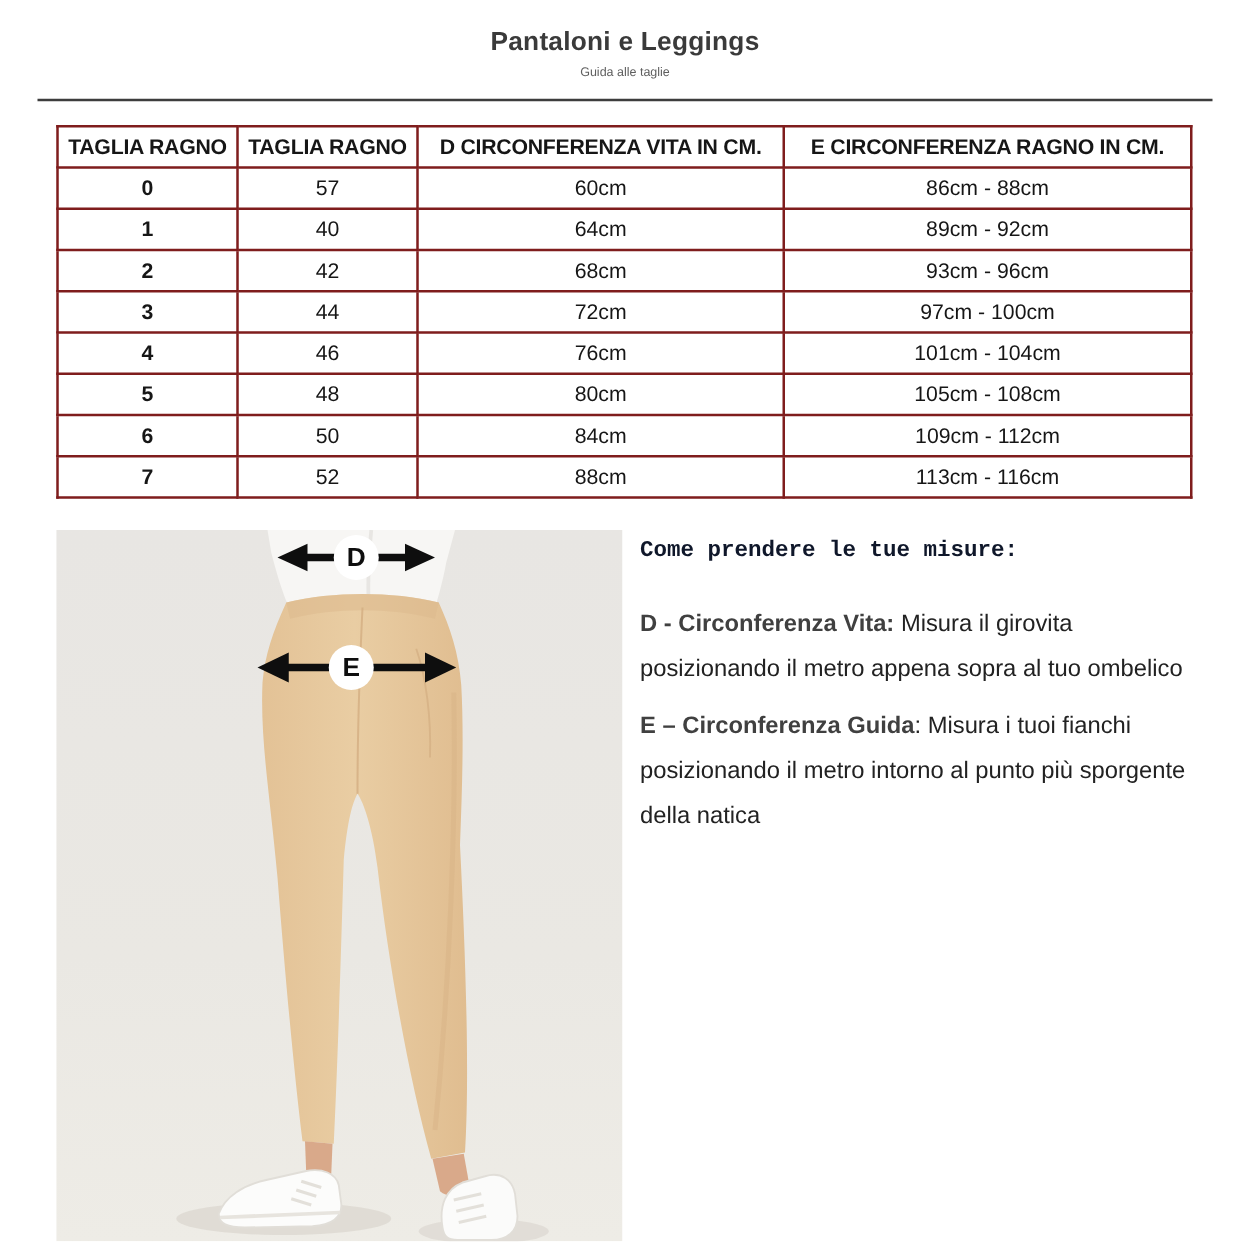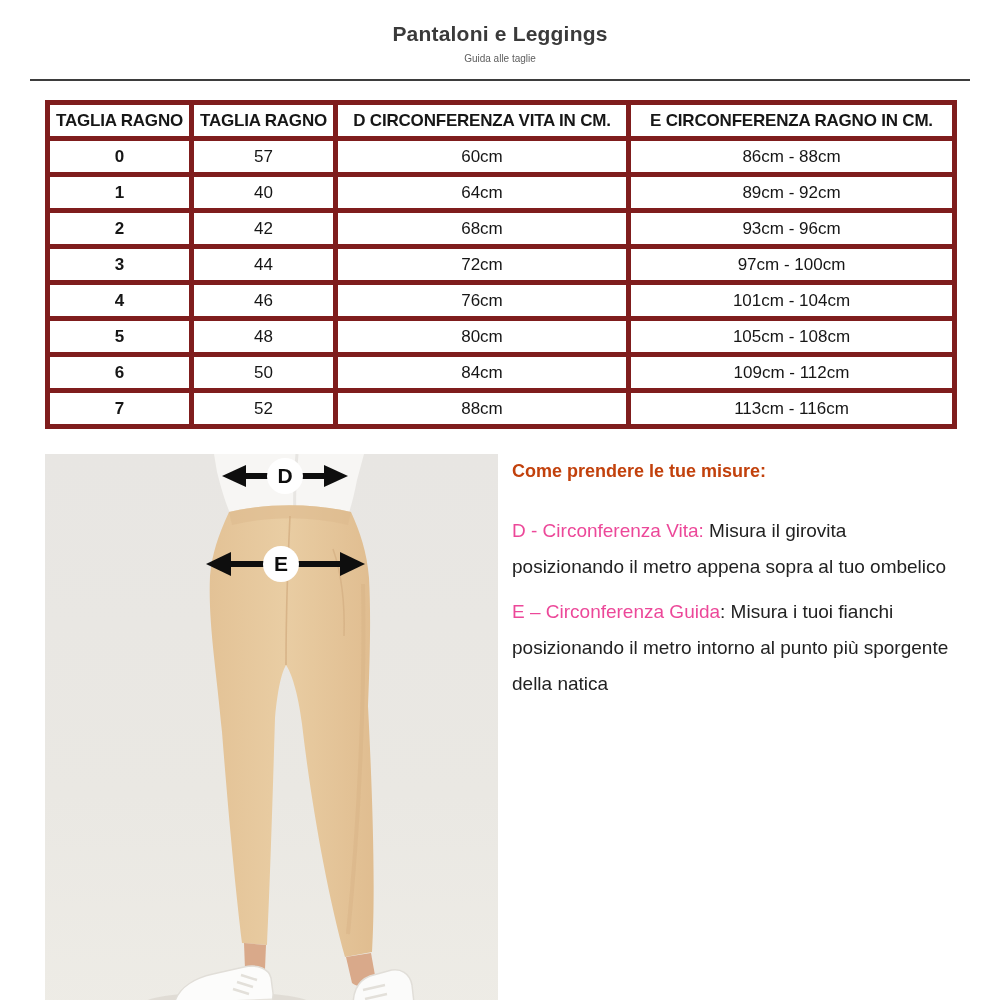--- a/index.html
+++ b/index.html
@@ -7,34 +7,34 @@
   .page{width:1000px;height:1000px;position:relative;background:#fff;}
 
   
   .hdr{text-align:center;padding-top:22px;}
   .title{font-size:21px;font-weight:600;color:#3a3a3a;letter-spacing:.2px;}
   .subtitle{font-size:10px;color:#5e5e5e;margin-top:7px;}
   .rule{border:none;border-top:2px solid #3d3d3d;margin:15px 30px 0 30px;}
 
   
   table.size{border-collapse:collapse;table-layout:fixed;margin:19px 0 0 45px;width:907px;}
-  table.size th,table.size td{border:5px solid #7f1d1d;text-align:center;vertical-align:middle;
+  table.size th,table.size td{border:2px solid #7f1d1d;text-align:center;vertical-align:middle;
     height:31px;padding:0 2px;font-size:17px;color:#161616;overflow:hidden;white-space:nowrap;}
   table.size th{font-weight:700;letter-spacing:-0.2px;}
   table.size td.c0{font-weight:700;}
 
   
   .figure-row{display:flex;align-items:flex-start;margin:25px 0 0 45px;}
   .photo{width:453px;height:569px;flex:0 0 453px;}
   .photo svg{display:block;}
 
   .instructions{margin-left:14px;width:442px;padding-top:7px;}
-  .howto-title{font-size:18px;font-weight:700;color:#c2410c;margin:0 0 31px 0;}
+  .howto-title{font-size:18px;font-weight:700;color:#0f172a;margin:0 0 31px 0;font-family:Liberation Mono, monospace;}
   .para{font-size:19px;line-height:36px;color:#222;margin:0 0 9px 0;font-weight:400;}
-  .para strong{font-weight:400;color:#ec4899;}
+  .para strong{font-weight:700;color:#404040;}
 </style>
 </head>
 <body>
 
 <div class="page">
 
   <div class="hdr">
     <div class="title">Pantaloni e Leggings</div>
     <div class="subtitle">Guida alle taglie</div>
   </div>

